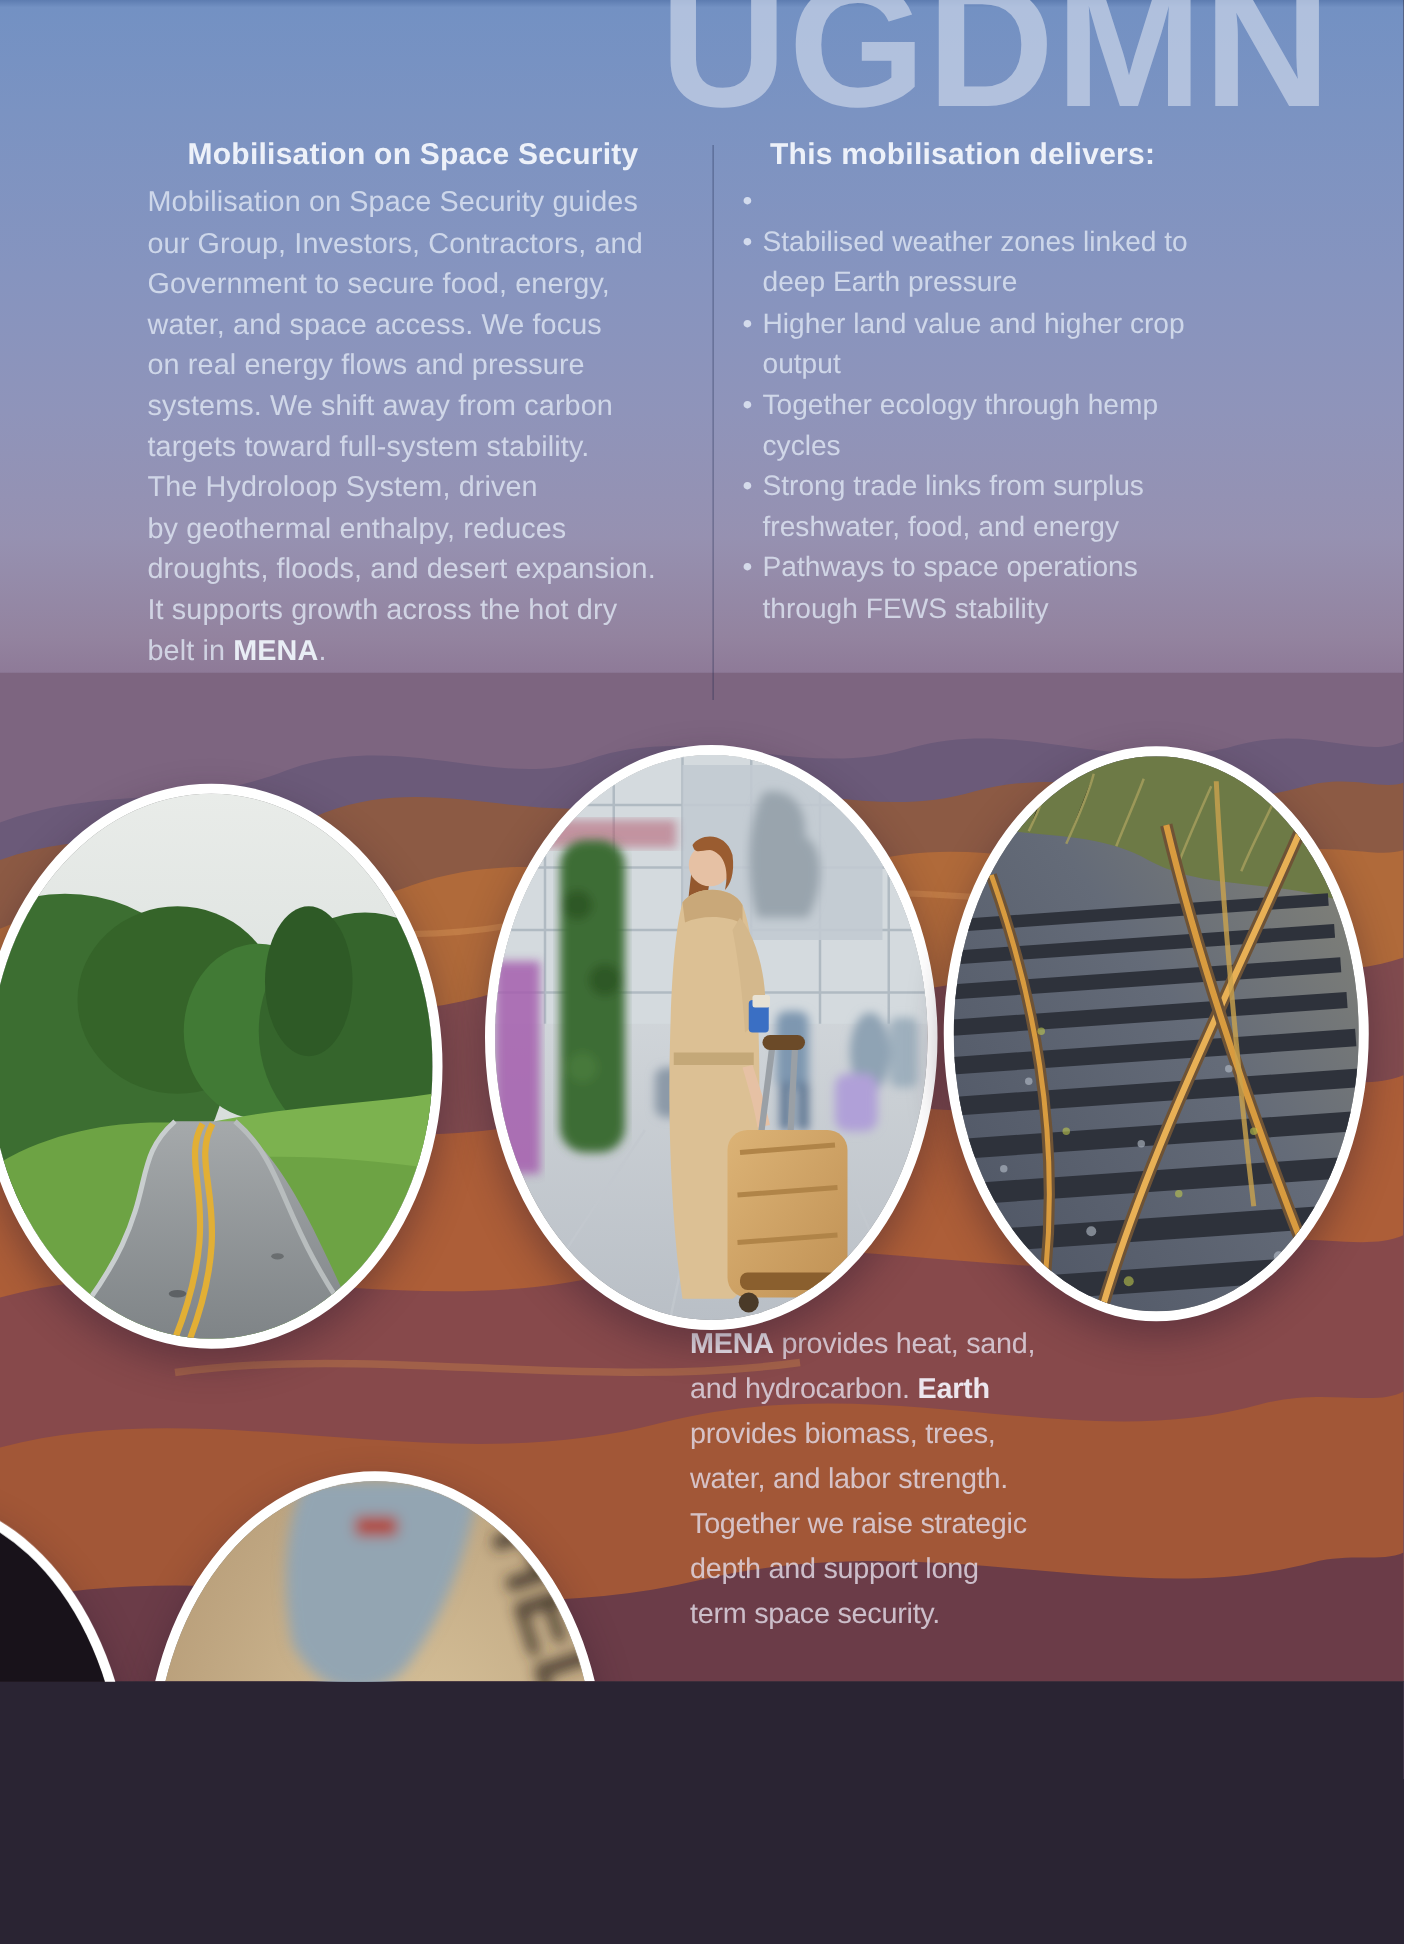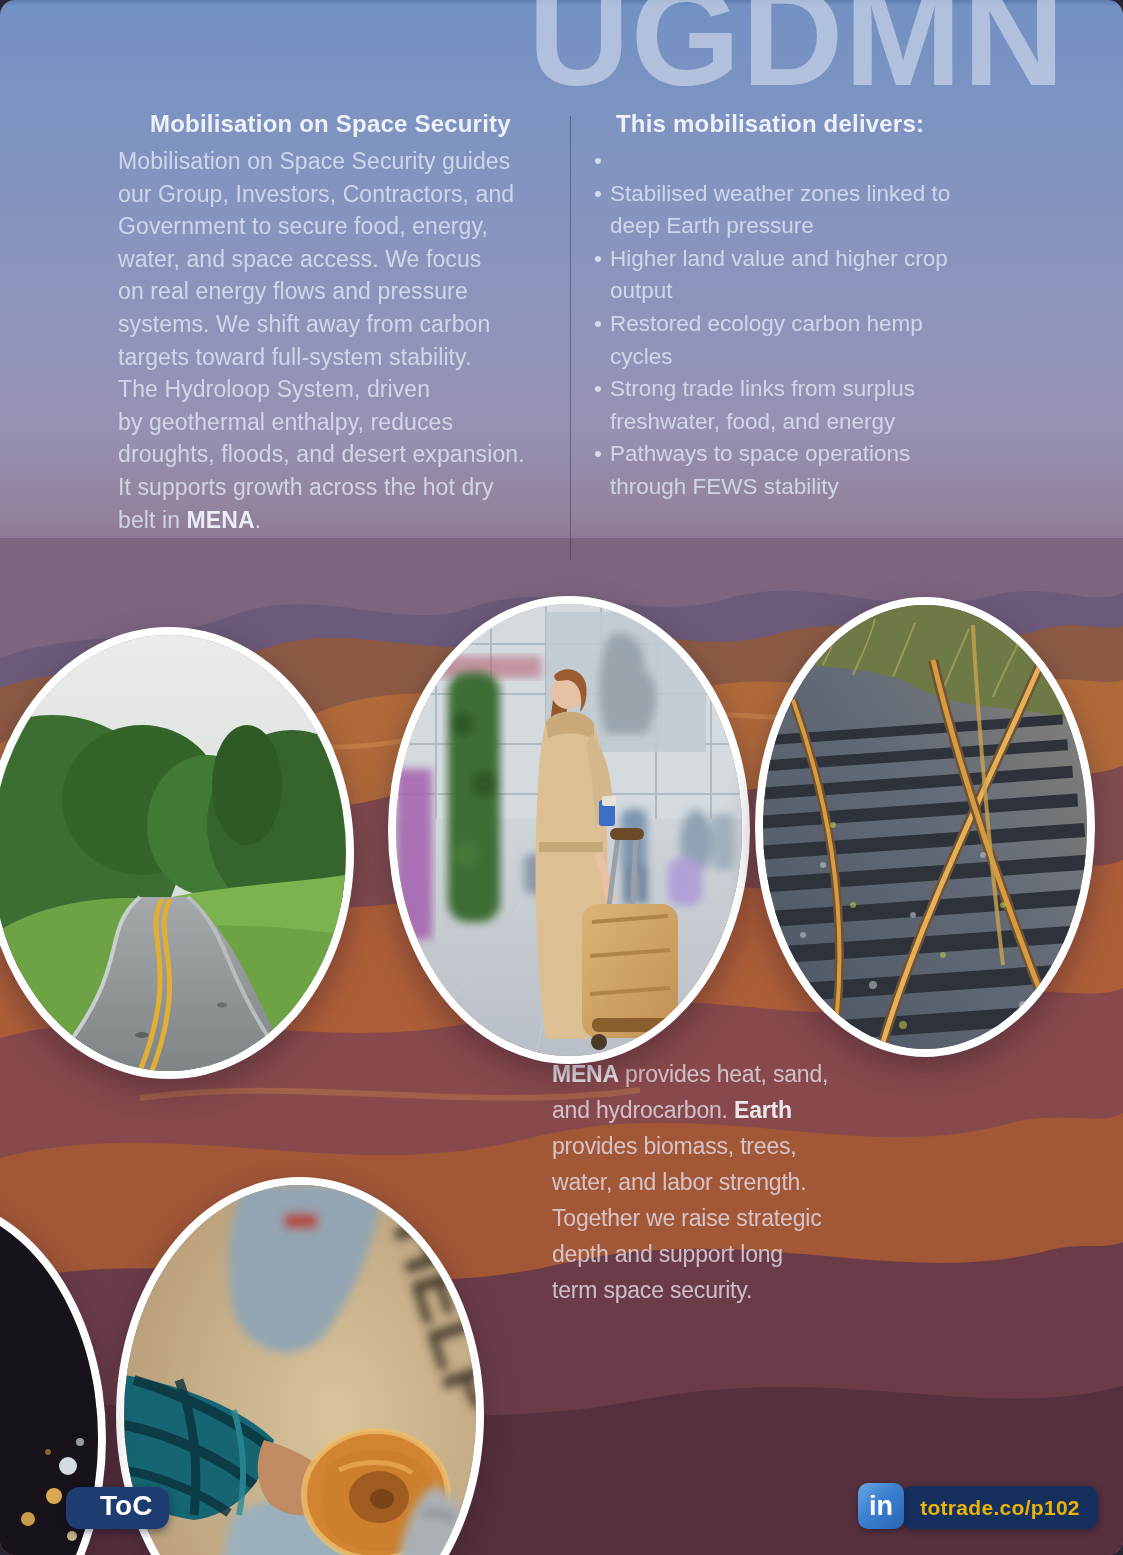--- a/index.html
+++ b/index.html
@@ -1,22 +1,21 @@
 <!DOCTYPE html>
 <html><head>
 <meta charset="utf-8">
 <style>
   html,body{margin:0;padding:0;background:#2a2433;}
   .page{
-    position:relative;width:1123px;height:1555px;overflow:hidden;
+    position:relative;width:1123px;height:1345px;overflow:hidden;
     font-family:"Liberation Sans",sans-serif;
     background:linear-gradient(180deg,
       #5d7cb0 0px,#7391c3 6px,#7b93c2 90px,#8694bf 220px,
       #8f94ba 330px,#9691b1 430px,#93839f 510px,#8a7392 560px,#7d6580 640px);
-    border-radius:15px;
   }
   .abs{position:absolute;}
   
   .watermark{
     left:528px;top:-34px;z-index:2;
     font-size:141px;font-weight:bold;letter-spacing:1px;line-height:1;
     color:rgba(199,211,231,.72);
   }
   
   .dunes{left:0;top:538px;z-index:1;}
@@ -121,21 +120,21 @@
       <span class="bullet-text">Stabilised weather zones linked to
 deep Earth pressure</span>
     </div>
     <div class="bullet-item">
       <span class="bullet-dot">•</span>
       <span class="bullet-text">Higher land value and higher crop
 output</span>
     </div>
     <div class="bullet-item">
       <span class="bullet-dot">•</span>
-      <span class="bullet-text">Restored ecology carbon hemp
+      <span class="bullet-text">Together ecology through hemp
 cycles</span>
     </div>
     <div class="bullet-item">
       <span class="bullet-dot">•</span>
       <span class="bullet-text">Strong trade links from surplus
 freshwater, food, and energy</span>
     </div>
     <div class="bullet-item">
       <span class="bullet-dot">•</span>
       <span class="bullet-text">Pathways to space operations

